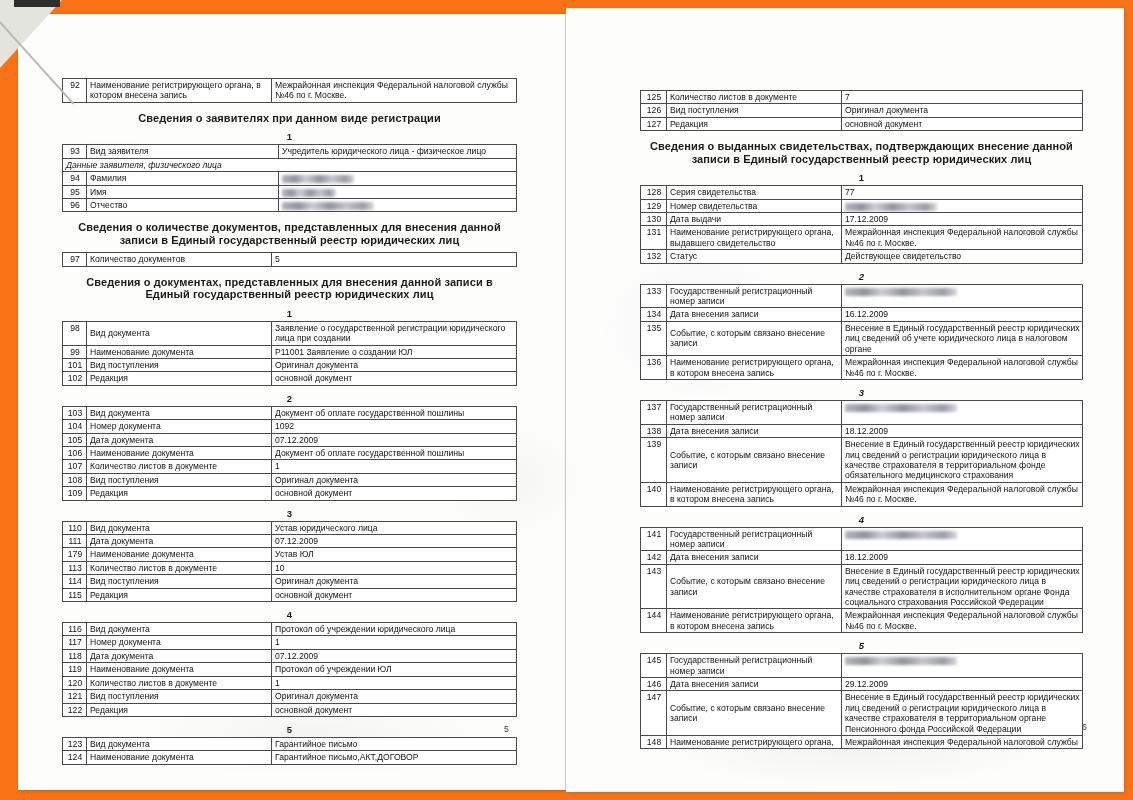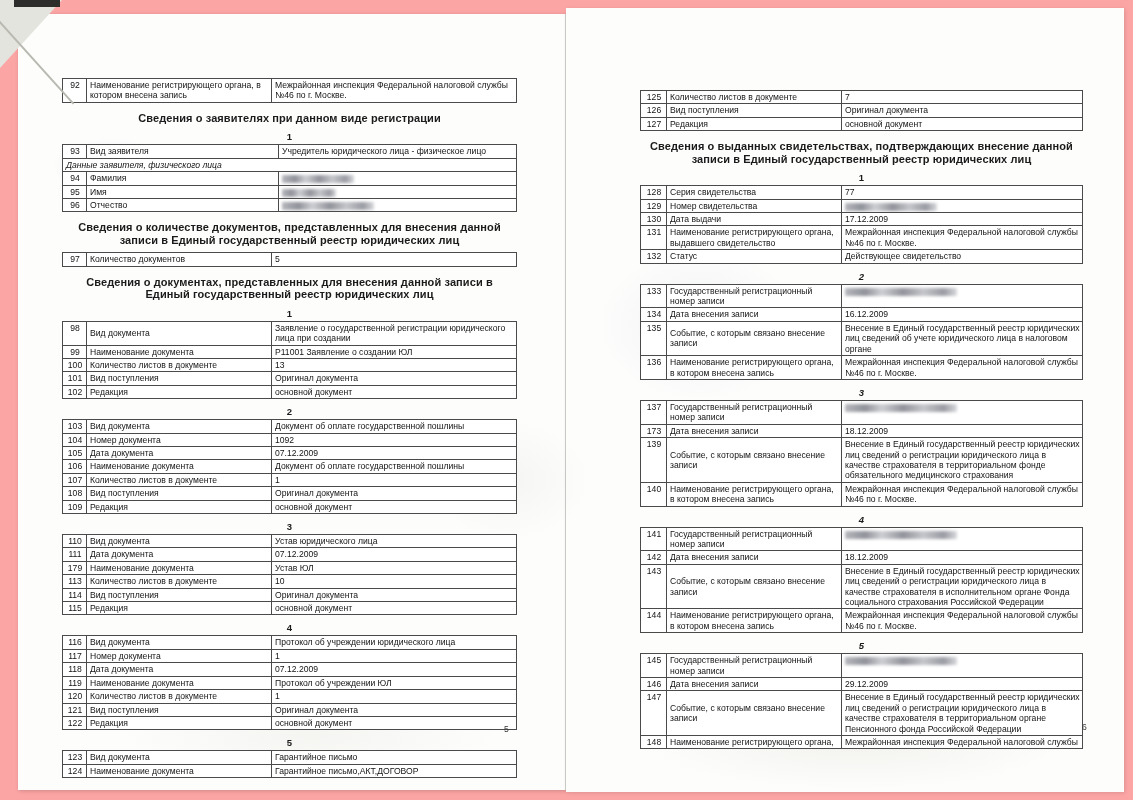--- a/index.html
+++ b/index.html
@@ -7,21 +7,21 @@
     margin: 0; padding: 0;
     width: 1133px; height: 800px;
     overflow: hidden;
     background: #efefeb;
     font-family: "Liberation Sans", sans-serif;
   }
 
   #scan {
     position: relative;
     width: 1133px; height: 800px;
-    background: #fca5a5;
+    background: #f97316;
     overflow: hidden;
   }
 
   
   .sheet {
     position: absolute;
     background: #fdfdfc;
     overflow: hidden;
   }
   .sheet-left {
@@ -260,25 +260,20 @@
         <td class="c-num">98</td>
         <td class="c-label vmid" style="width:185px">Вид документа</td>
         <td class="c-val">Заявление о государственной регистрации юридического лица при создании</td>
       </tr>
       <tr>
         <td class="c-num">99</td>
         <td class="c-label">Наименование документа</td>
         <td class="c-val">Р11001 Заявление о создании ЮЛ</td>
       </tr>
       <tr>
-        <td class="c-num">100</td>
-        <td class="c-label">Количество листов в документе</td>
-        <td class="c-val">13</td>
-      </tr>
-      <tr>
         <td class="c-num">101</td>
         <td class="c-label">Вид поступления</td>
         <td class="c-val">Оригинал документа</td>
       </tr>
       <tr>
         <td class="c-num">102</td>
         <td class="c-label">Редакция</td>
         <td class="c-val">основной документ</td>
       </tr>
     </tbody>
@@ -507,21 +502,21 @@
 
     <div class="block-num italic">3</div>
     <table class="doc">
       <tbody>
           <tr class="tall">
         <td class="c-num">137</td>
         <td class="c-label vmid" style="width:175px">Государственный регистрационный номер записи</td>
         <td class="c-val"><span class="redact w-xl"></span></td>
       </tr>
       <tr>
-        <td class="c-num">173</td>
+        <td class="c-num">138</td>
         <td class="c-label">Дата внесения записи</td>
         <td class="c-val">18.12.2009</td>
       </tr>
       <tr>
         <td class="c-num">139</td>
         <td class="c-label vmid">Событие, с которым связано внесение записи</td>
         <td class="c-val">Внесение в Единый государственный реестр юридических лиц сведений о регистрации юридического лица в качестве страхователя в территориальном фонде обязательного медицинского страхования</td>
       </tr>
       <tr class="tall">
         <td class="c-num">140</td>

